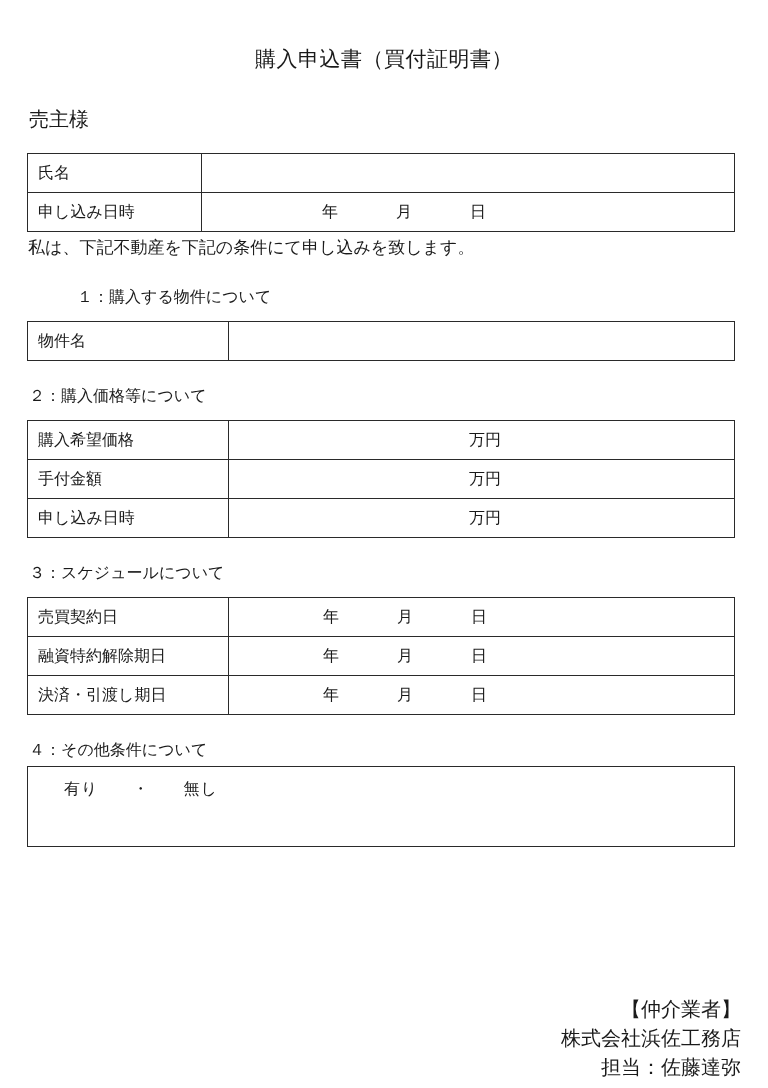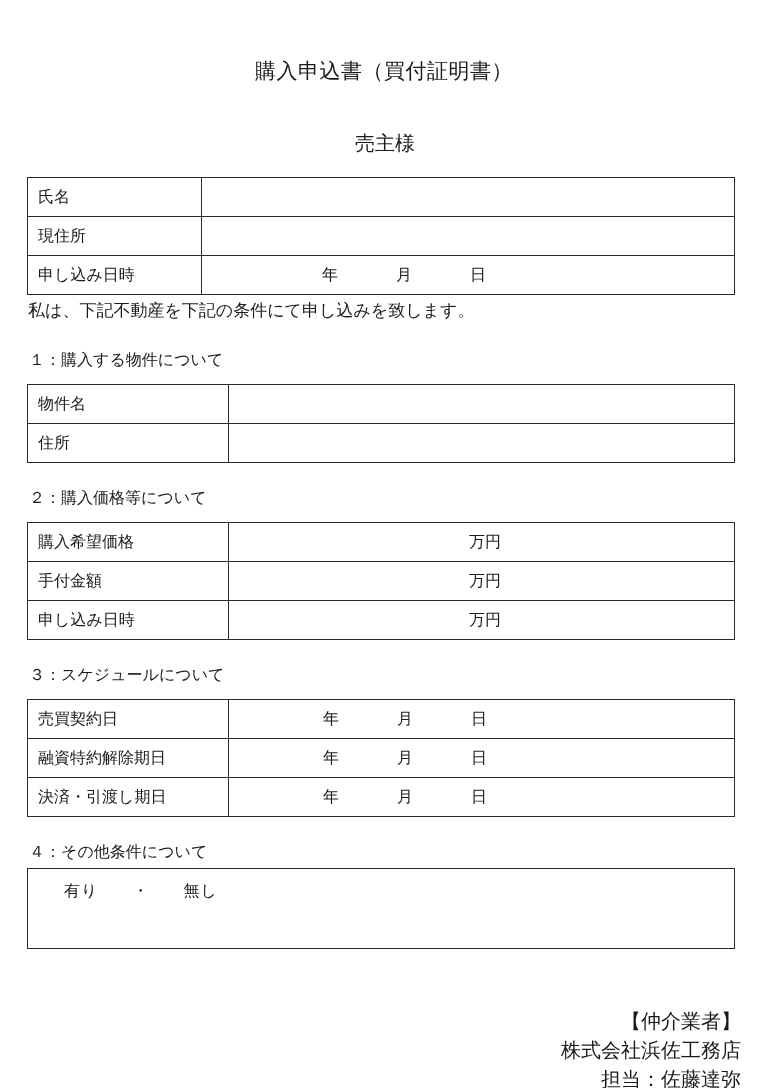--- a/index.html
+++ b/index.html
@@ -22,34 +22,33 @@
     box-sizing: border-box;
     padding: 0 27px;
   }
 
   
   .doc-title {
     text-align: center;
     font-size: 21px;
     line-height: 1;
     letter-spacing: 0.5px;
-    margin: 12px;
+    margin: 0;
     padding-top: 48px;
     font-weight: 400;
   }
 
   
   .addressee {
     font-size: 20px;
     line-height: 1;
     margin: 0;
     padding-top: 40px;
     padding-left: 2px;
     font-weight: 400;
-    text-align: center;
   }
 
   
   table.form-table {
     border-collapse: collapse;
     width: 708px;
     table-layout: fixed;
     font-size: 16px;
   }
   table.form-table td {
@@ -125,21 +124,21 @@
   }
 
   
   .section-heading {
     font-size: 16px;
     line-height: 1;
     margin: 0;
     padding-left: 2px;
     font-weight: 400;
   }
-  .sh-1 { padding-top: 31px; padding-bottom: 9px; }
+  .sh-1 { padding-top: 31px; padding-bottom: 9px; margin-left: 48px; }
   .sh-2 { padding-top: 27px; padding-bottom: 9px; }
   .sh-3 { padding-top: 27px; padding-bottom: 9px; }
   .sh-4 { padding-top: 27px; padding-bottom: 8px; }
 
   
   .other-box {
     width: 708px;
     height: 81px;
     box-sizing: border-box;
     border: 1px solid #2a2a2a;
@@ -182,24 +181,20 @@
     <colgroup>
         <col class="c1">
         <col>
       </colgroup>
     <tbody>
       <tr>
         <td class="label-cell">氏名</td>
         <td class="value-cell"></td>
       </tr>
       <tr>
-        <td class="label-cell">現住所</td>
-        <td class="value-cell"></td>
-      </tr>
-      <tr>
         <td class="label-cell">申し込み日時</td>
         <td class="value-cell">
           <span class="date-line">
             <span class="dt-y">年</span>
             <span class="dt-m">月</span>
             <span class="dt-d">日</span>
           </span>
         </td>
       </tr>
     </tbody>
@@ -211,24 +206,20 @@
   <table class="form-table t-property">
     <colgroup>
         <col class="c1">
         <col>
       </colgroup>
     <tbody>
       <tr>
         <td class="label-cell">物件名</td>
         <td class="value-cell"></td>
       </tr>
-      <tr>
-        <td class="label-cell">住所</td>
-        <td class="value-cell"></td>
-      </tr>
     </tbody>
   </table>
 
   <div class="section-heading sh-2">２：購入価格等について</div>
   <table class="form-table t-price">
     <colgroup>
         <col class="c1">
         <col>
       </colgroup>
     <tbody>

